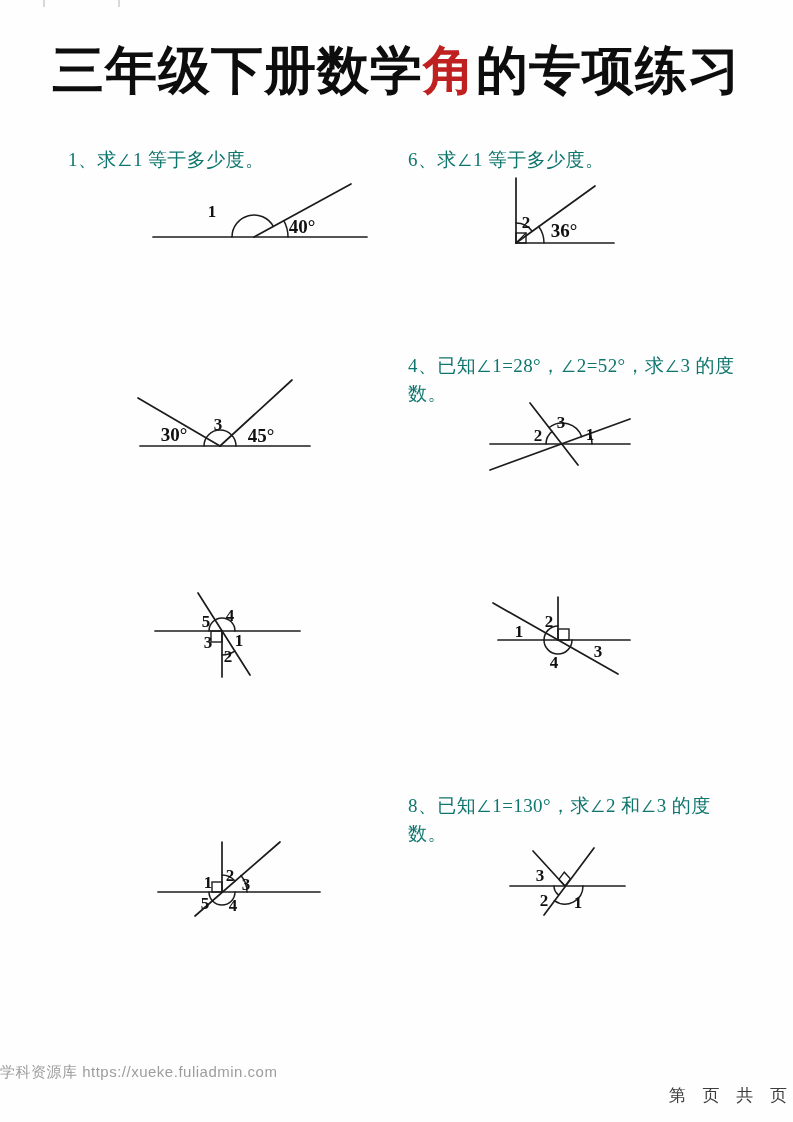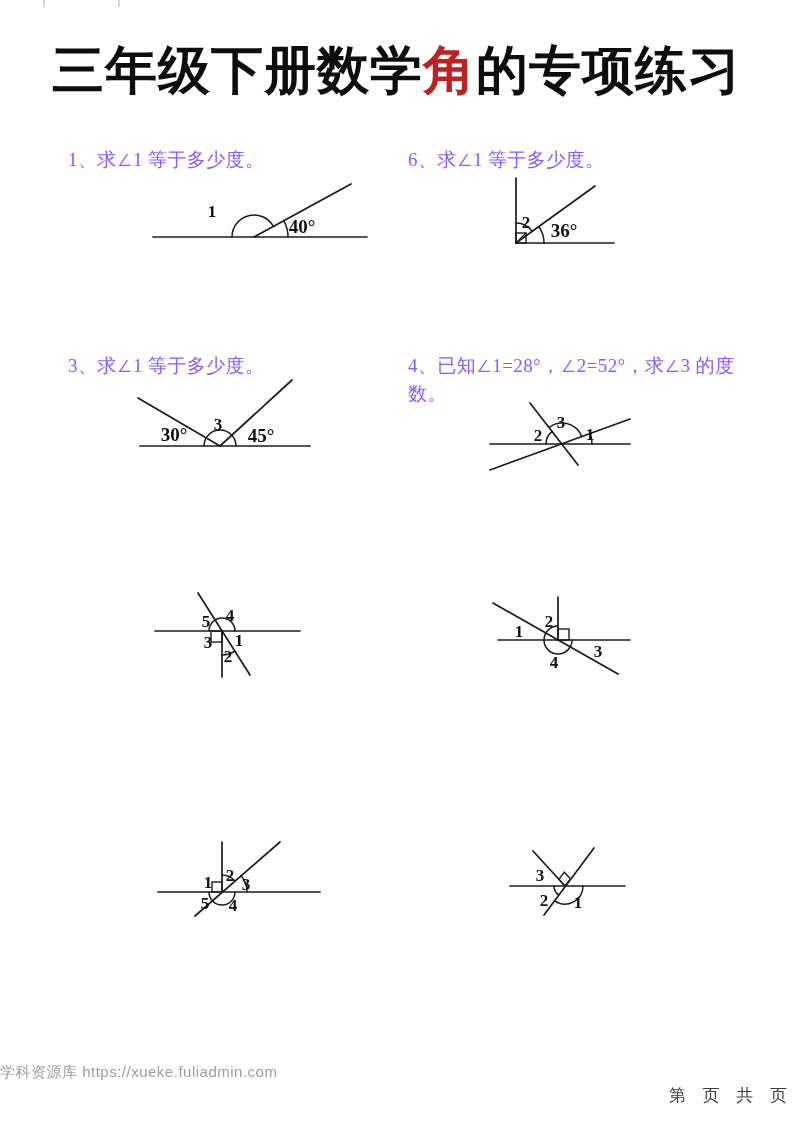--- a/index.html
+++ b/index.html
@@ -20,21 +20,21 @@
     letter-spacing:1px;
     color:#0d0d0d;
     white-space:nowrap;
   }
   .title .hl{font-weight:900;}
   .prob-text{
     position:absolute;
     font-size:19px;
     line-height:1.45;
     letter-spacing:0.4px;
-    color:#8b5cf6;
+    color:#0f766e;
   }
   svg.fig{position:absolute;overflow:visible;}
   svg.fig line, svg.fig path, svg.fig rect, svg.fig polygon{
     stroke:#1c1c1c;stroke-width:1.7;fill:none;stroke-linecap:round;
   }
   svg.fig path.arc{stroke-width:1.5;}
   svg.fig rect.sq, svg.fig polygon.sq{stroke-width:1.4;}
   svg.fig text{
     font-family:"Liberation Serif", serif;
     font-size:17px;font-weight:bold;fill:#111;
@@ -79,21 +79,20 @@
     <line x1="36" y1="75" x2="134" y2="75"></line>
     <line x1="36" y1="75" x2="115" y2="18"></line>
     <rect class="sq" x="36" y="65" width="10" height="10"></rect>
     <line x1="36" y1="75" x2="46" y2="65" style="stroke-width:1.1"></line>
     <path class="arc" d="M 36 55 A 20 20 0 0 1 52.2 63.2"></path>
     <path class="arc" d="M 64 75 A 28 28 0 0 0 58.7 58.5"></path>
     <text x="46" y="60">2</text>
     <text x="84" y="69" class="deg">36°</text>
   </svg>
 
-  <div class="prob-text" style="left:68px;top:352px;width:320px">3、求∠1 等于多少度。</div>
   <svg class="fig" style="left:130px;top:378px" width="200" height="85" viewBox="0 0 200 85">
     <line x1="10" y1="68" x2="180" y2="68"></line>
     <line x1="90" y1="68" x2="8" y2="20"></line>
     <line x1="90" y1="68" x2="162" y2="2"></line>
     <path class="arc" d="M 74 68 A 16 16 0 0 1 106 68"></path>
     <text x="44" y="63" class="deg">30°</text>
     <text x="88" y="52">3</text>
     <text x="131" y="64" class="deg">45°</text>
   </svg>
 
@@ -145,20 +144,21 @@
     <path class="arc" d="M 72 37 A 17 17 0 0 1 84.8 42.8"></path>
     <path class="arc" d="M 90.9 37.6 A 25 25 0 0 1 97 54"></path>
     <path class="arc" d="M 59 54 A 13 13 0 0 0 85 54"></path>
     <text x="58" y="50">1</text>
     <text x="80" y="43">2</text>
     <text x="96" y="52">3</text>
     <text x="55" y="71">5</text>
     <text x="83" y="73">4</text>
   </svg>
 
+  <div class="prob-text" style="left:408px;top:792px;width:332px">8、已知∠1=130°，求∠2 和∠3 的度数。</div>
   <svg class="fig" style="left:500px;top:845px" width="140" height="90" viewBox="0 0 140 90">
     <line x1="10" y1="41" x2="125" y2="41"></line>
     <line x1="44" y1="70" x2="94" y2="3"></line>
     <line x1="65" y1="41" x2="33" y2="6"></line>
     <polygon class="sq" points="65,41 70.4,33.8 64.3,27.2 58.9,34.4"></polygon>
     <path class="arc" d="M 83 41 A 18 18 0 0 1 54.4 55.6"></path>
     <path class="arc" d="M 54 41 A 11 11 0 0 0 58.5 49.9"></path>
     <text x="40" y="36">3</text>
     <text x="44" y="61">2</text>
     <text x="78" y="63">1</text>

